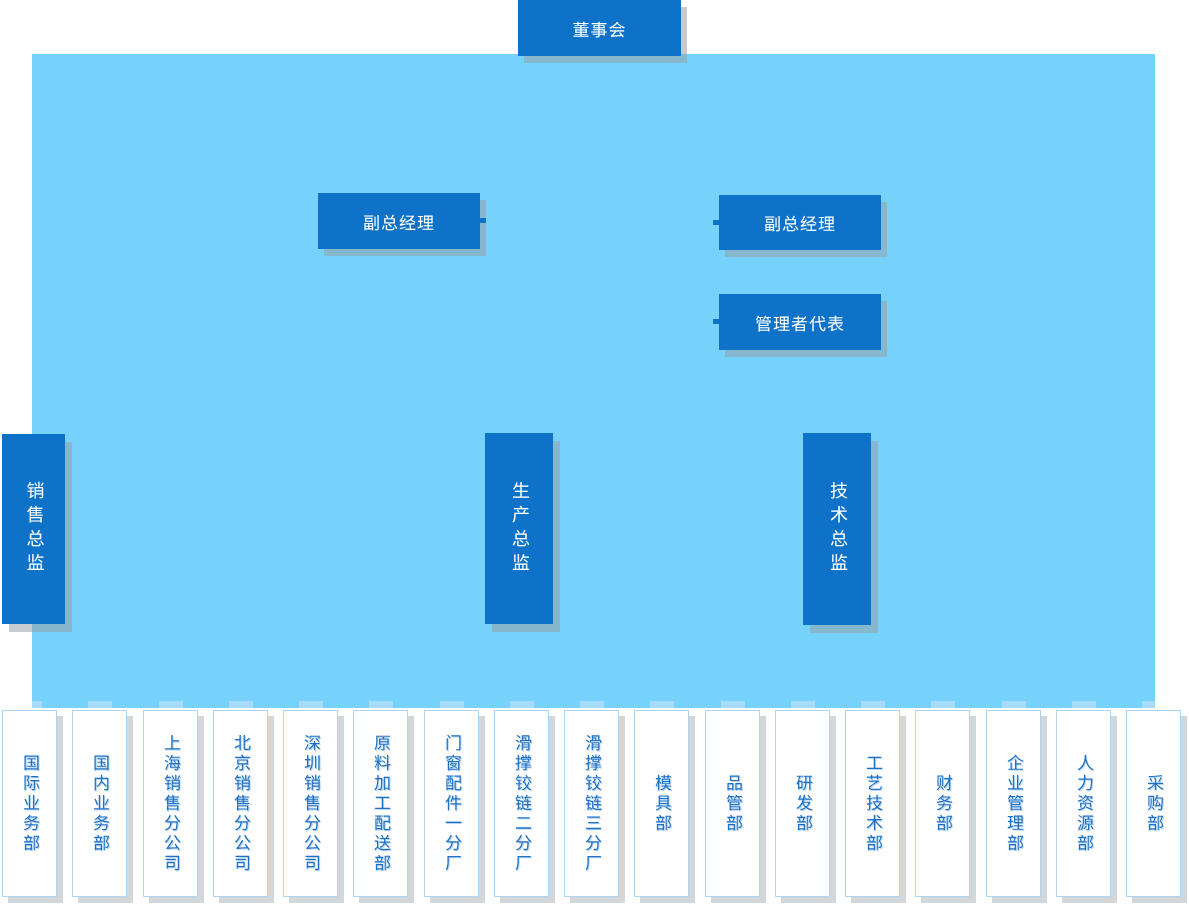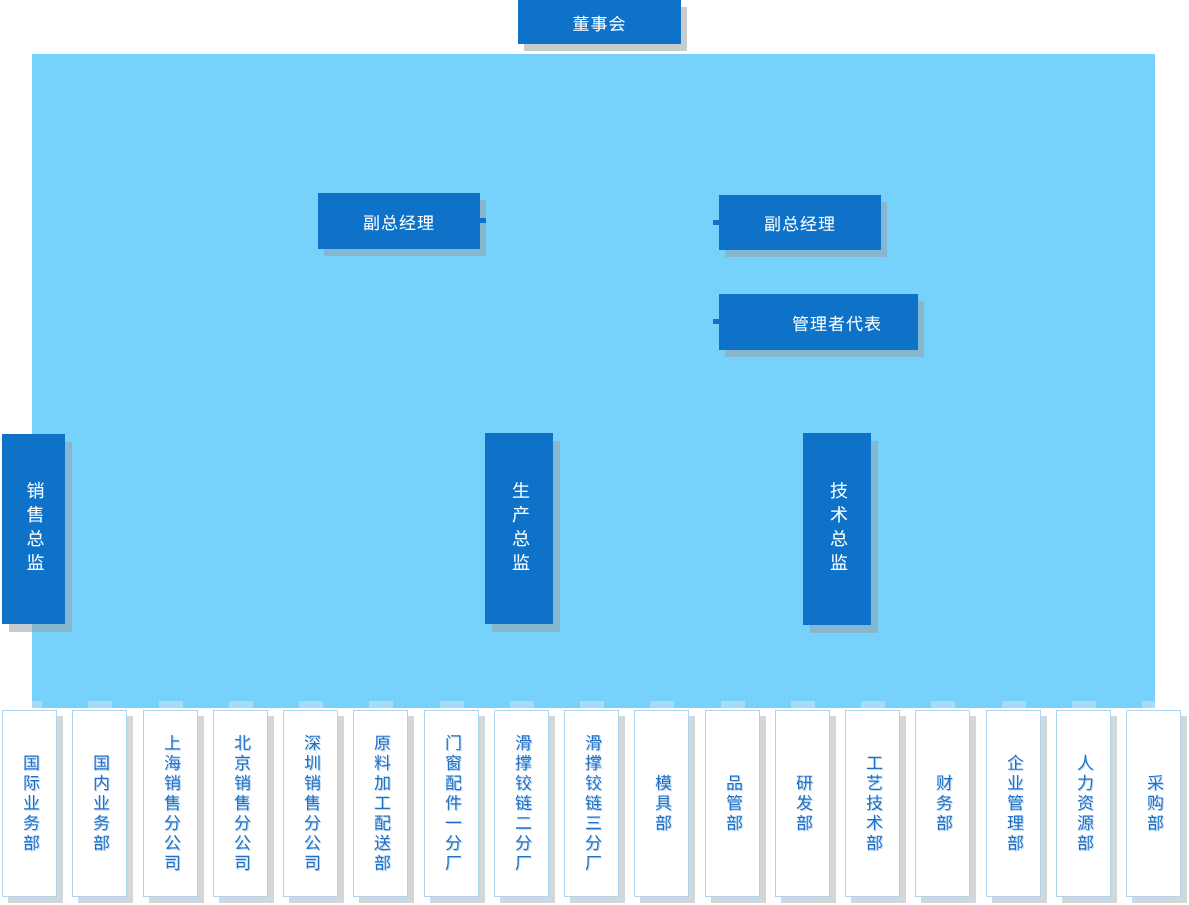--- a/index.html
+++ b/index.html
@@ -42,25 +42,25 @@
     color: #ffffff;
     display: flex;
     align-items: center;
     justify-content: center;
     box-shadow: 6px 7px 0 rgba(150, 160, 168, 0.55);
     font-size: 17px;
     letter-spacing: 1px;
   }
   .nbox .hlabel { white-space: nowrap; }
 
-  #node-board     { left: 518px; top: 0;     width: 163px; height: 44px; }
+  #node-board     { left: 518px; top: 0;     width: 163px; height: 56px; }
   #node-gm        { left: 518px; top: 98px;  width: 163px; height: 55px; }
   #node-dgm-left  { left: 318px; top: 193px; width: 162px; height: 56px; }
   #node-dgm-right { left: 719px; top: 195px; width: 162px; height: 55px; }
-  #node-mgr-rep   { left: 719px; top: 294px; width: 162px; height: 56px; padding-left: 37px; }
+  #node-mgr-rep   { left: 719px; top: 294px; width: 162px; height: 56px; }
 
   
   .dir { box-shadow: 7px 8px 0 rgba(150, 160, 168, 0.55); }
   .dir .vlabel {
     writing-mode: vertical-rl;
     text-orientation: upright;
     font-size: 18px;
     letter-spacing: 6px;
     line-height: 1;
   }

